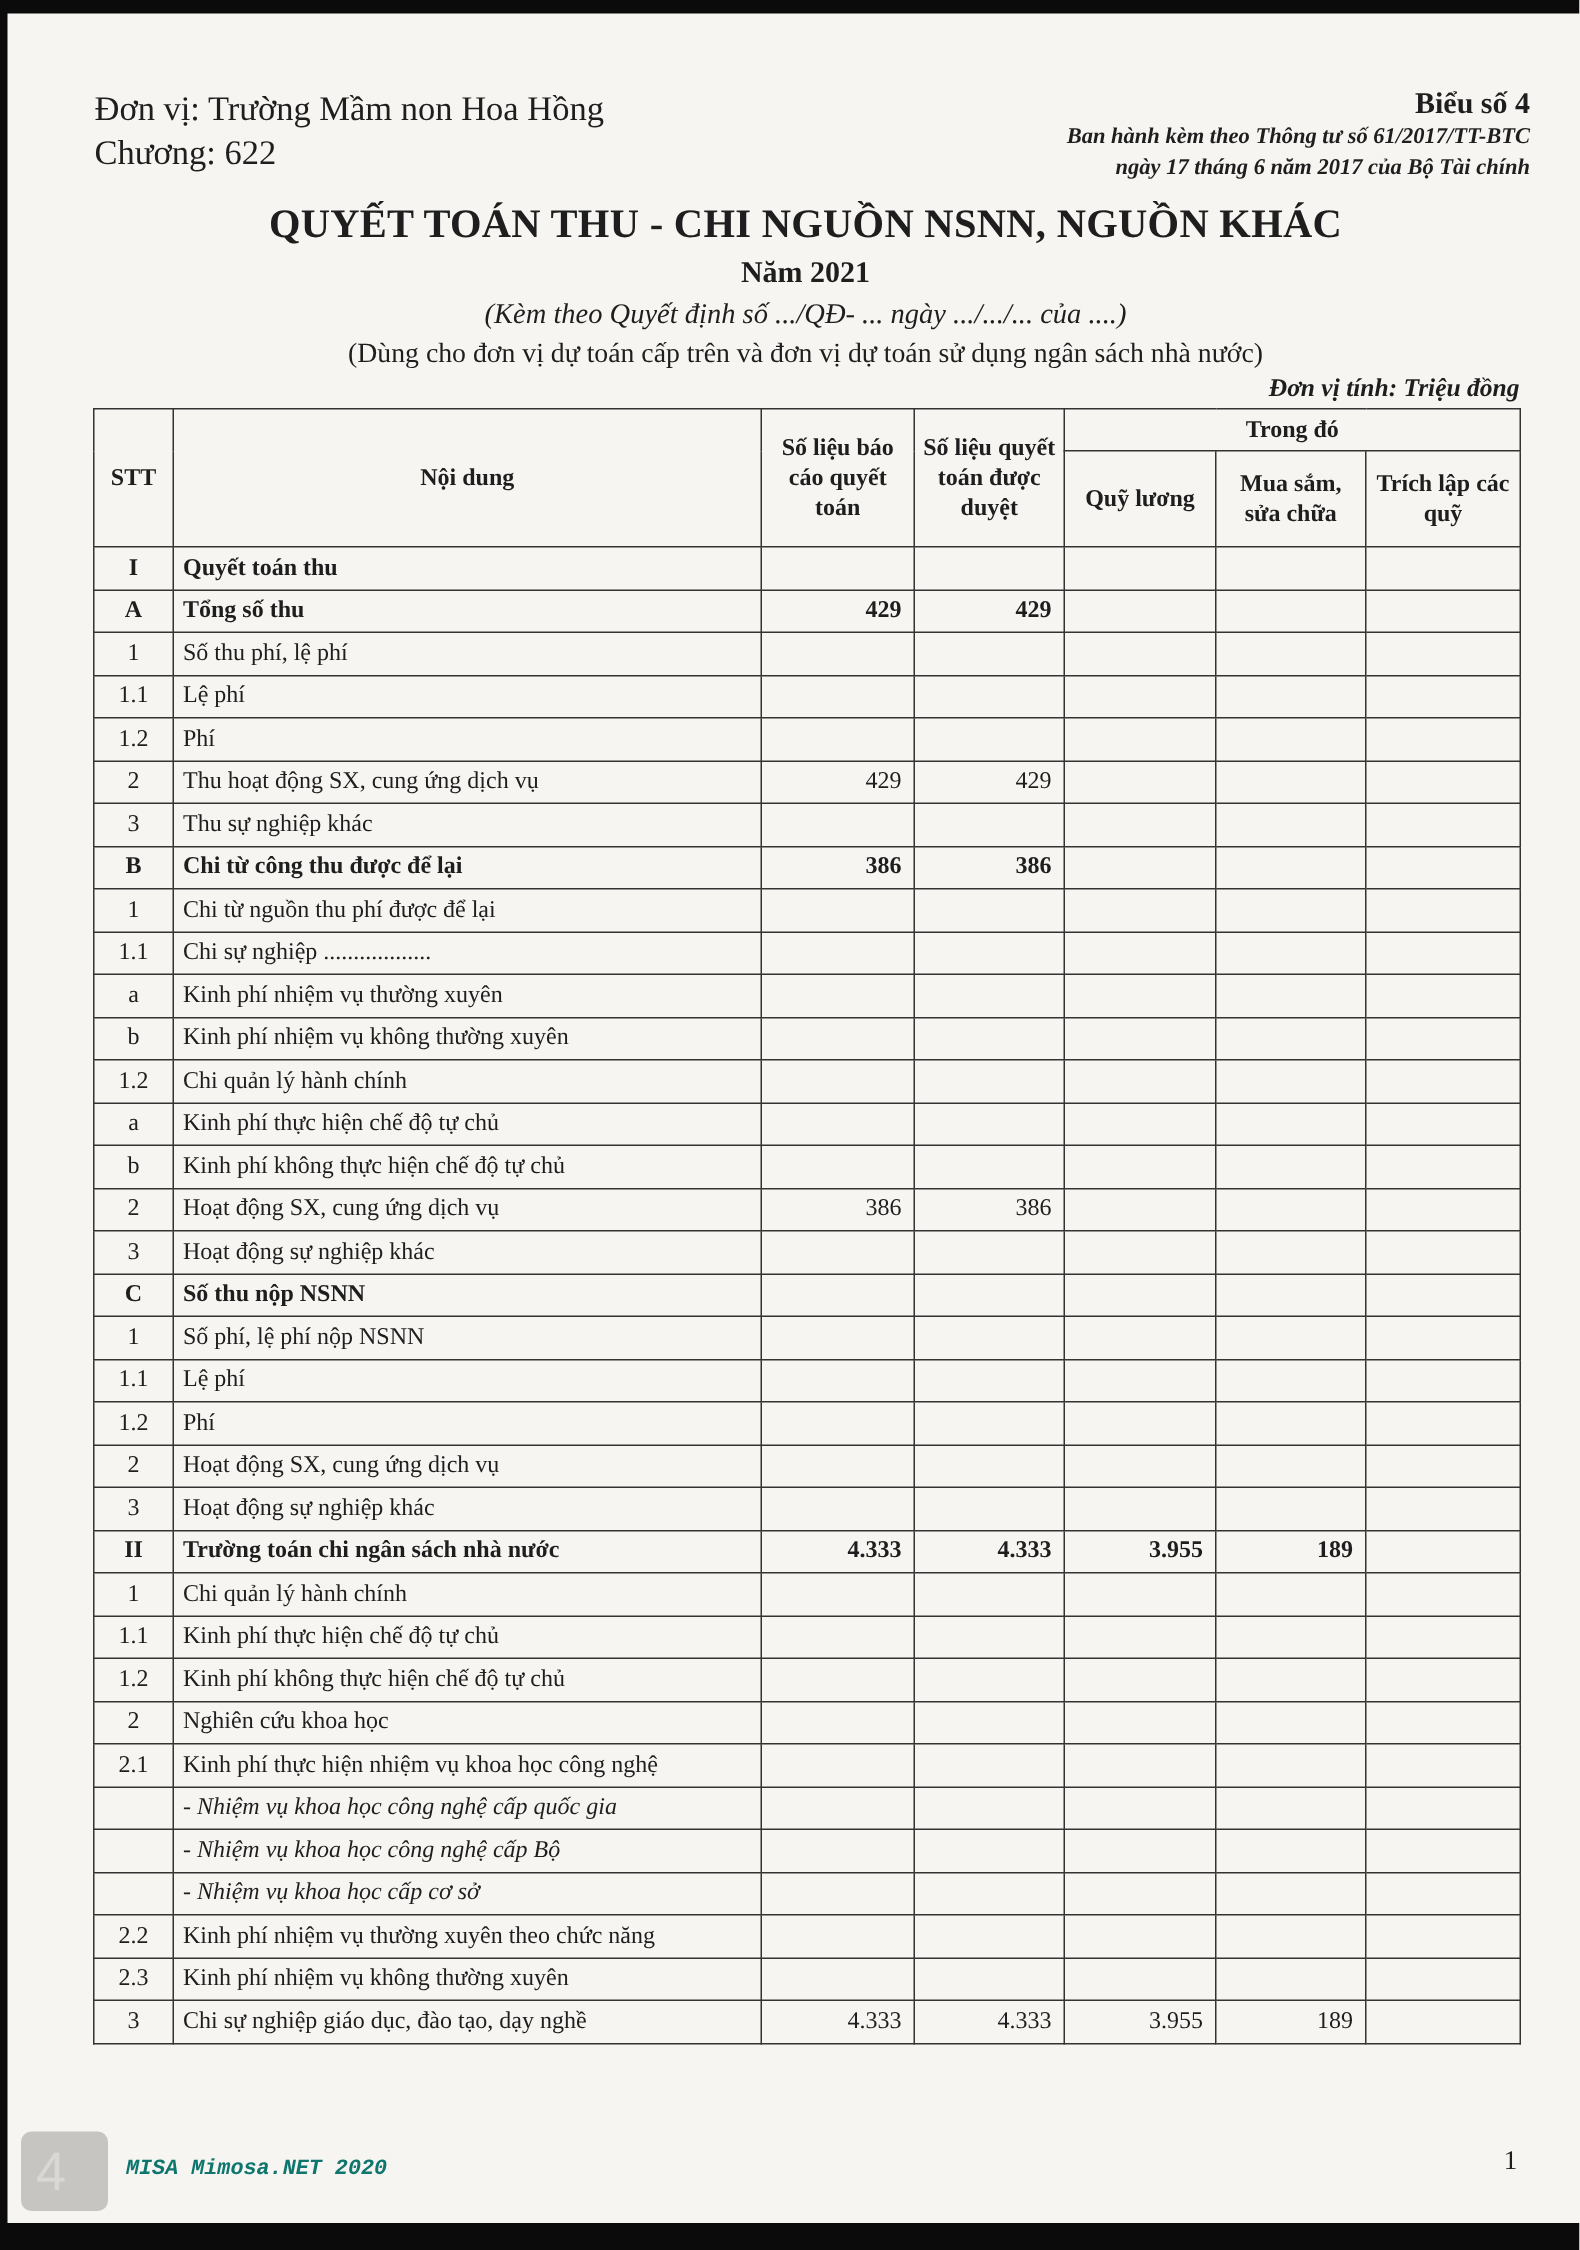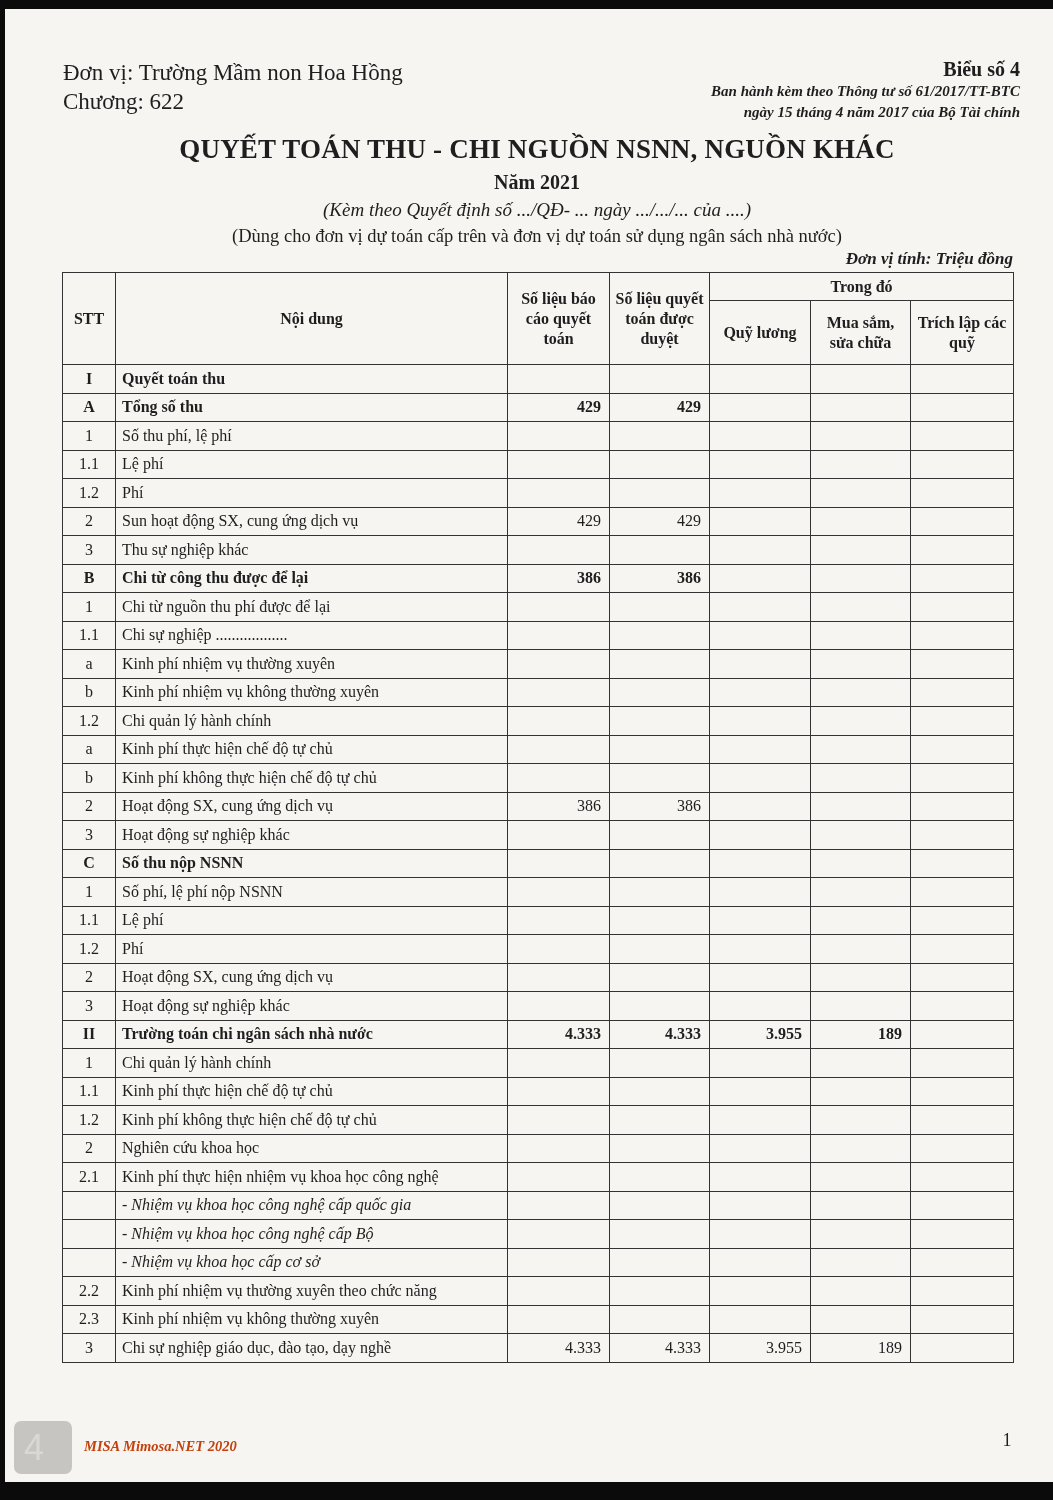--- a/index.html
+++ b/index.html
@@ -52,22 +52,22 @@
     position: absolute; left: 14px; top: 1421px; width: 58px; height: 53px;
     background: #c7c5c2; border-radius: 7px;
     display: flex; align-items: center;
   }
   .page-badge span {
     color: #dad8d5; font-size: 36px; line-height: 36px;
     font-family: "Liberation Sans", sans-serif; margin-left: 10px;
   }
   .footer-app {
     position: absolute; left: 84px; top: 1438px;
-    font-family: Liberation Serif, serif;
-    font-style: italic; font-weight: bold; font-size: 14.5px; color: #c2410c;
+    font-family: Liberation Mono, monospace;
+    font-style: italic; font-weight: bold; font-size: 14.5px; color: #0f766e;
   }
   .footer-page { position: absolute; left: 992px; top: 1430px; width: 30px;
                  text-align: center; font-size: 18px; }
 </style>
 </head>
 <body>
 
 <div>
 
   <div class="scan-edge edge-top"></div>
@@ -75,21 +75,21 @@
   <div class="scan-edge edge-bottom"></div>
 
   <div class="hdr-left">
     <div>Đơn vị: Trường Mầm non Hoa Hồng</div>
     <div>Chương: 622</div>
   </div>
 
   <div class="hdr-right">
     <div class="form-no">Biểu số 4</div>
     <div class="issued">Ban hành kèm theo Thông tư số 61/2017/TT-BTC</div>
-    <div class="issued">ngày 15 tháng 4 năm 2017 của Bộ Tài chính</div>
+    <div class="issued">ngày 17 tháng 6 năm 2017 của Bộ Tài chính</div>
   </div>
 
   <div class="center-line doc-title">QUYẾT TOÁN THU - CHI NGUỒN NSNN, NGUỒN KHÁC</div>
   <div class="center-line doc-year">Năm 2021</div>
   <div class="center-line doc-attach">(Kèm theo Quyết định số .../QĐ- ... ngày .../.../... của ....)</div>
   <div class="center-line doc-usage">(Dùng cho đơn vị dự toán cấp trên và đơn vị dự toán sử dụng ngân sách nhà nước)</div>
   <div class="uom">Đơn vị tính: Triệu đồng</div>
 
   <table class="doc-table">
     <colgroup>
@@ -156,21 +156,21 @@
           <td class="stt">1.2</td>
           <td class="label">Phí</td>
           <td class="num"></td>
           <td class="num"></td>
           <td class="num"></td>
           <td class="num"></td>
           <td class="num"></td>
         </tr>
         <tr>
           <td class="stt">2</td>
-          <td class="label">Sun hoạt động SX, cung ứng dịch vụ</td>
+          <td class="label">Thu hoạt động SX, cung ứng dịch vụ</td>
           <td class="num">429</td>
           <td class="num">429</td>
           <td class="num"></td>
           <td class="num"></td>
           <td class="num"></td>
         </tr>
         <tr>
           <td class="stt">3</td>
           <td class="label">Thu sự nghiệp khác</td>
           <td class="num"></td>

